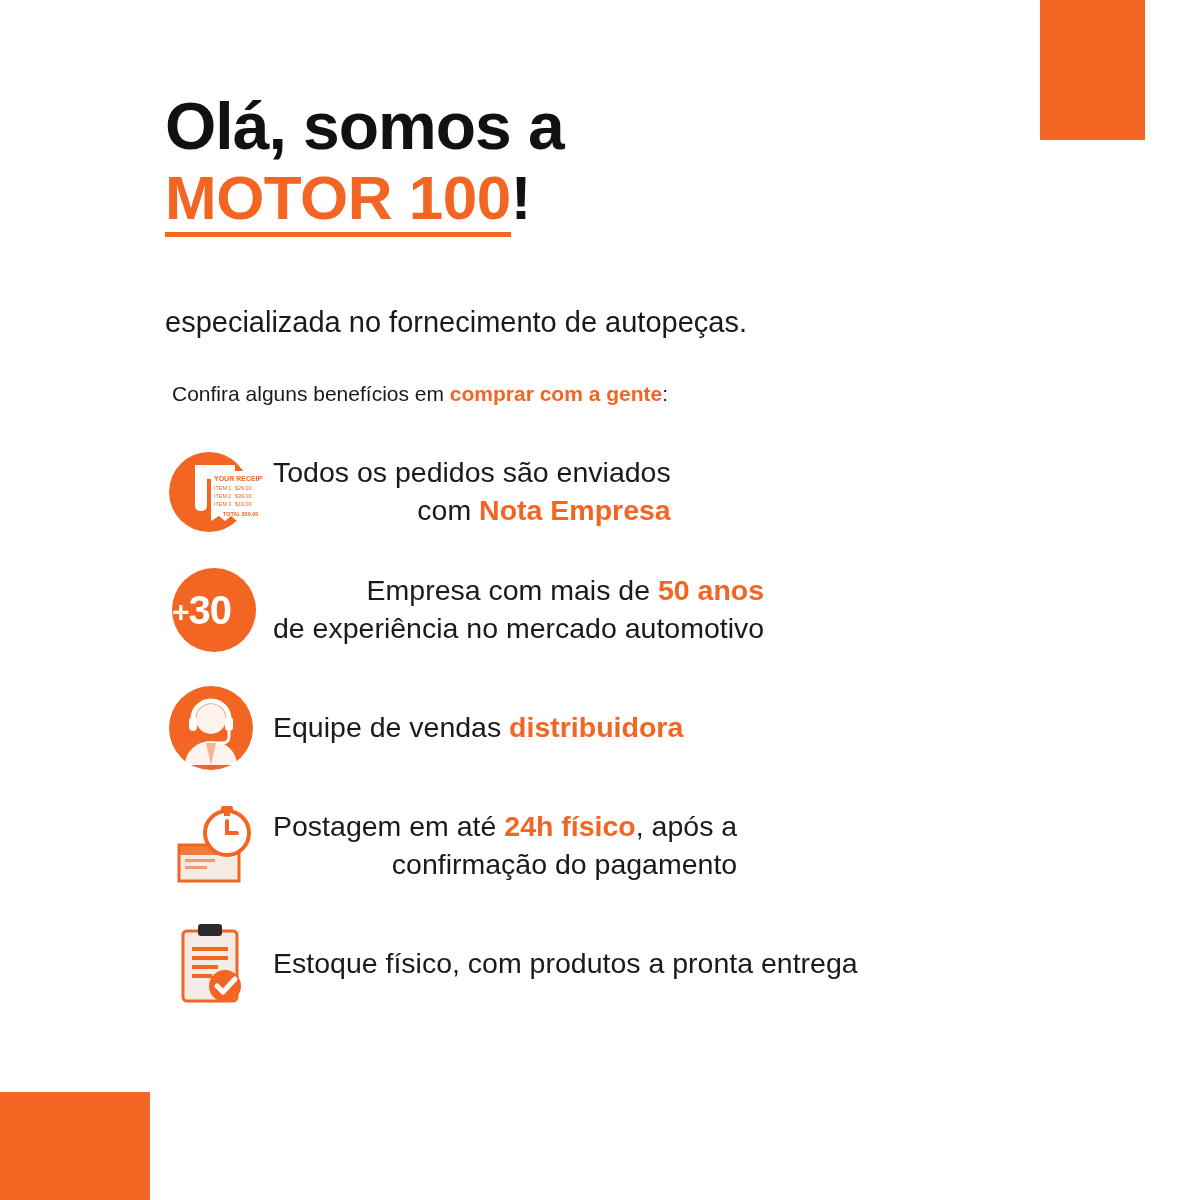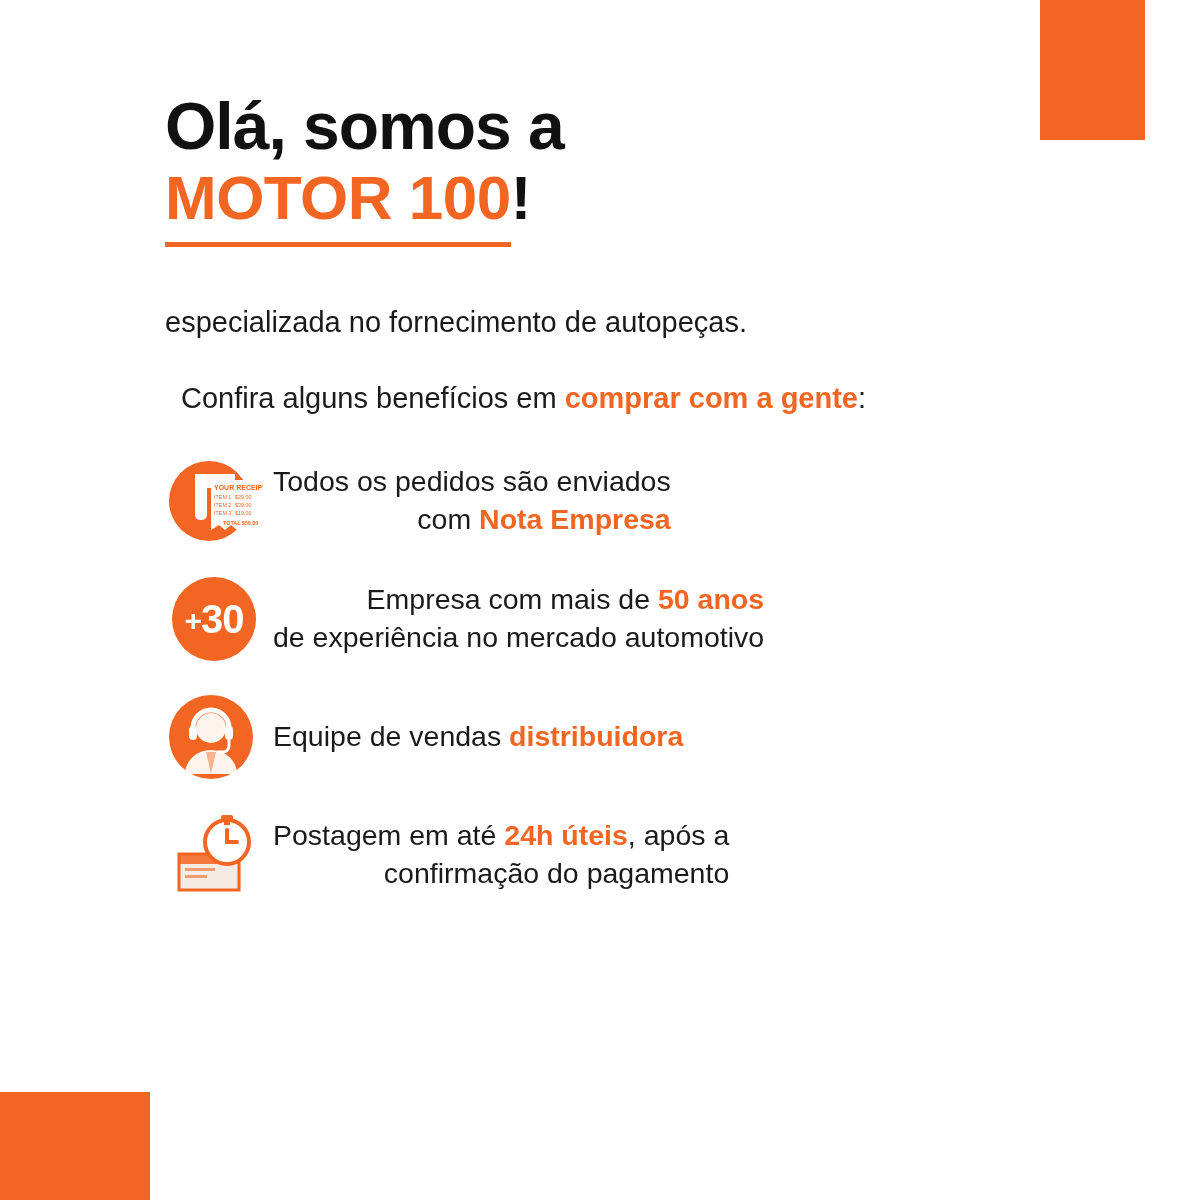--- a/index.html
+++ b/index.html
@@ -59,37 +59,37 @@
     display: block;
     font-size: 62px;
     font-weight: bold;
     letter-spacing: -0.5px;
     color: #111111;
     margin-top: 4px;
   }
   .brand {
     color: #f26522;
     border-bottom: 5px solid #f26522;
-    padding-bottom: 10px;
+    padding-bottom: 0;
   }
   .bang {
     color: #111111;
   }
 
   
   .intro {
     margin: 34px 0 0 0;
     font-size: 29px;
     line-height: 1.33;
     color: #1a1a1a;
     font-weight: 400;
   }
   .benefits-lead {
-    margin: 40px 0 0 16px;
-    font-size: 29px;
+    margin: 40px 0 0 7px;
+    font-size: 21px;
     color: #1a1a1a;
   }
   .accent {
     color: #f26522;
     font-weight: bold;
   }
   .accent-strong {
     color: #f26522;
     font-weight: bold;
   }
@@ -124,21 +124,20 @@
   }
 
   
   .circ {
     width: 84px;
     height: 84px;
     border-radius: 50%;
     background: #f26522;
     display: flex;
     align-items: center;
-    justify-content: center;
     position: relative;
   }
   .badge-30 {
     color: #ffffff;
     font-size: 40px;
     font-weight: bold;
     letter-spacing: -1px;
     line-height: 1;
   }
   .badge-30 .plus {
@@ -232,20 +231,37 @@
           <rect x="14" y="48" width="60" height="10" fill="#f26522" opacity="0.85"></rect>
           <rect x="20" y="62" width="30" height="3" fill="#f26522" opacity="0.6"></rect>
           <rect x="20" y="69" width="22" height="3" fill="#f26522" opacity="0.6"></rect>
           <circle cx="62" cy="36" r="22" fill="#ffffff" stroke="#f26522" stroke-width="4"></circle>
           <rect x="56" y="9" width="12" height="7" rx="2" fill="#f26522"></rect>
           <rect x="59" y="14" width="6" height="5" fill="#f26522"></rect>
           <path d="M62 24 v12 h10" stroke="#f26522" stroke-width="4" fill="none" stroke-linecap="round"></path>
         </svg>
       </span>
       <span class="benefit-text">
-        <span>Postagem em até </span><span class="accent-strong">24h úteis</span><span>, após a</span><br>
+        <span>Postagem em até </span><span class="accent-strong">24h físico</span><span>, após a</span><br>
         <span>confirmação do pagamento</span>
       </span>
     </li>
 
+    <li class="benefit-item">
+      <span class="benefit-icon">
+        <svg width="98" height="98" viewBox="0 0 98 98" aria-hidden="true">
+          <rect x="18" y="16" width="54" height="70" rx="4" fill="#f5ebe4" stroke="#f26522" stroke-width="3"></rect>
+          <rect x="33" y="9" width="24" height="12" rx="3" fill="#2b2b2b"></rect>
+          <rect x="27" y="32" width="36" height="4" fill="#f26522"></rect>
+          <rect x="27" y="41" width="36" height="4" fill="#f26522"></rect>
+          <rect x="27" y="50" width="26" height="4" fill="#f26522"></rect>
+          <rect x="27" y="59" width="20" height="4" fill="#f26522"></rect>
+          <circle cx="60" cy="71" r="16" fill="#f26522"></circle>
+          <path d="M52 71 l6 6 l12 -13" stroke="#ffffff" stroke-width="5" fill="none" stroke-linecap="round" stroke-linejoin="round"></path>
+        </svg>
+      </span>
+      <span class="benefit-text">
+        <span>Estoque físico, com produtos a pronta entrega</span>
+      </span>
+    </li>
 
   </ul>
 </div>
 
 </body></html>

